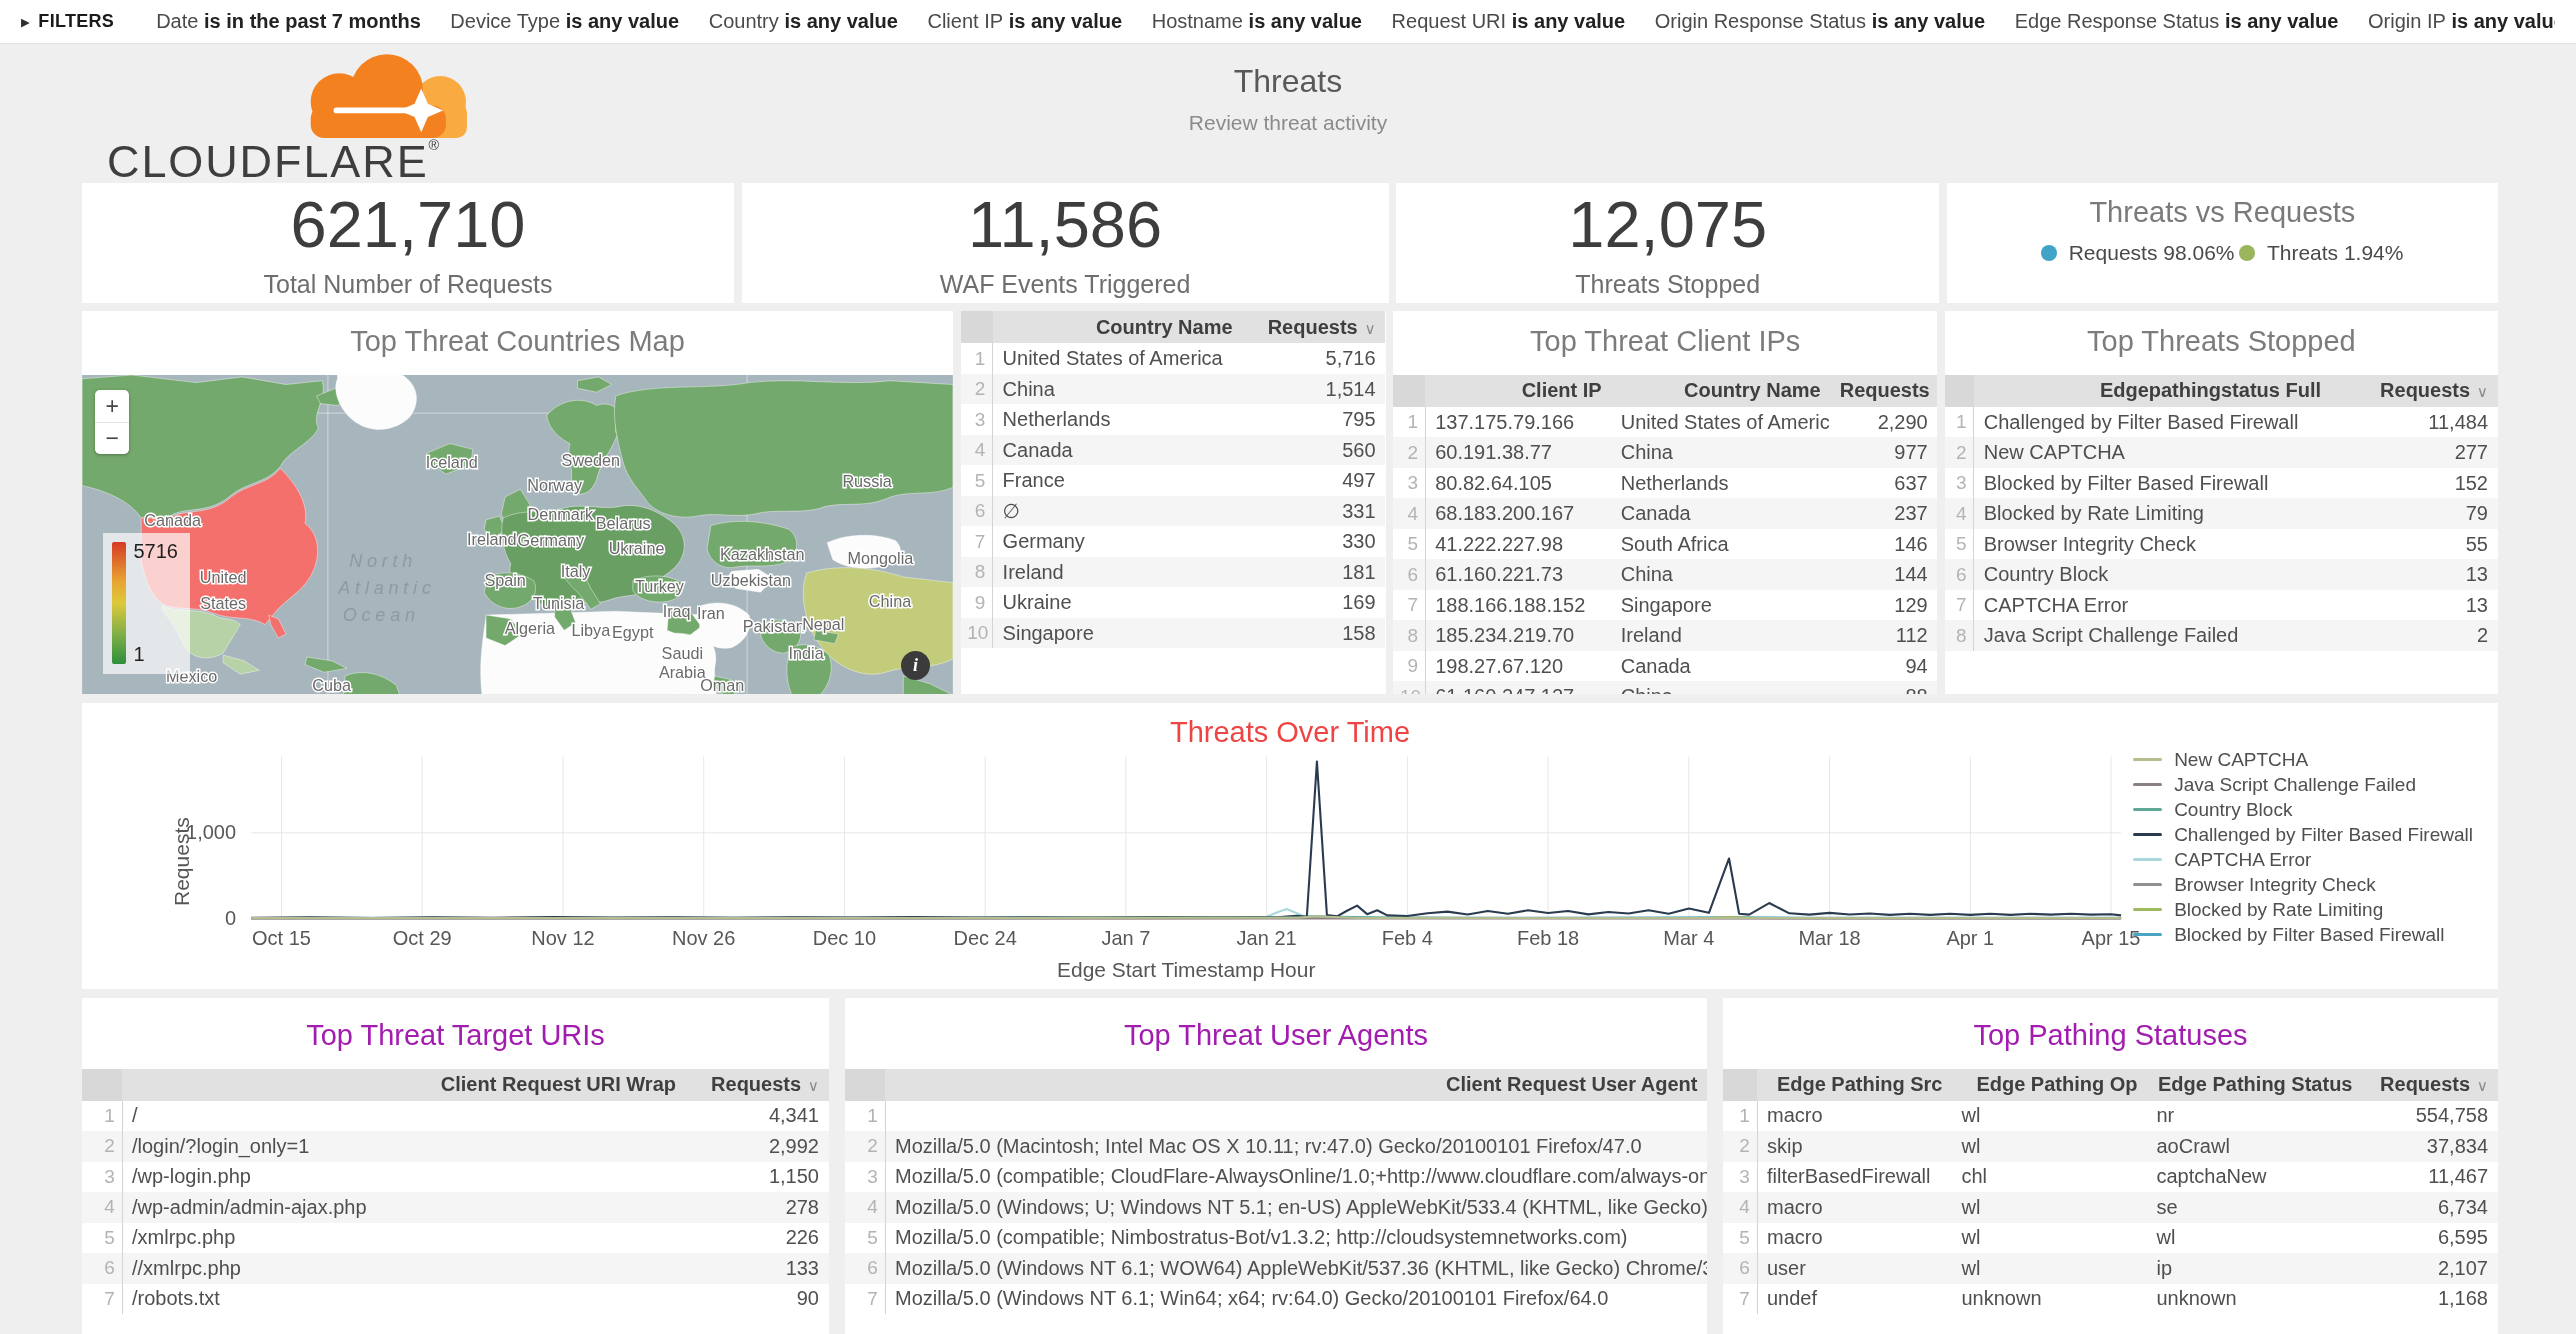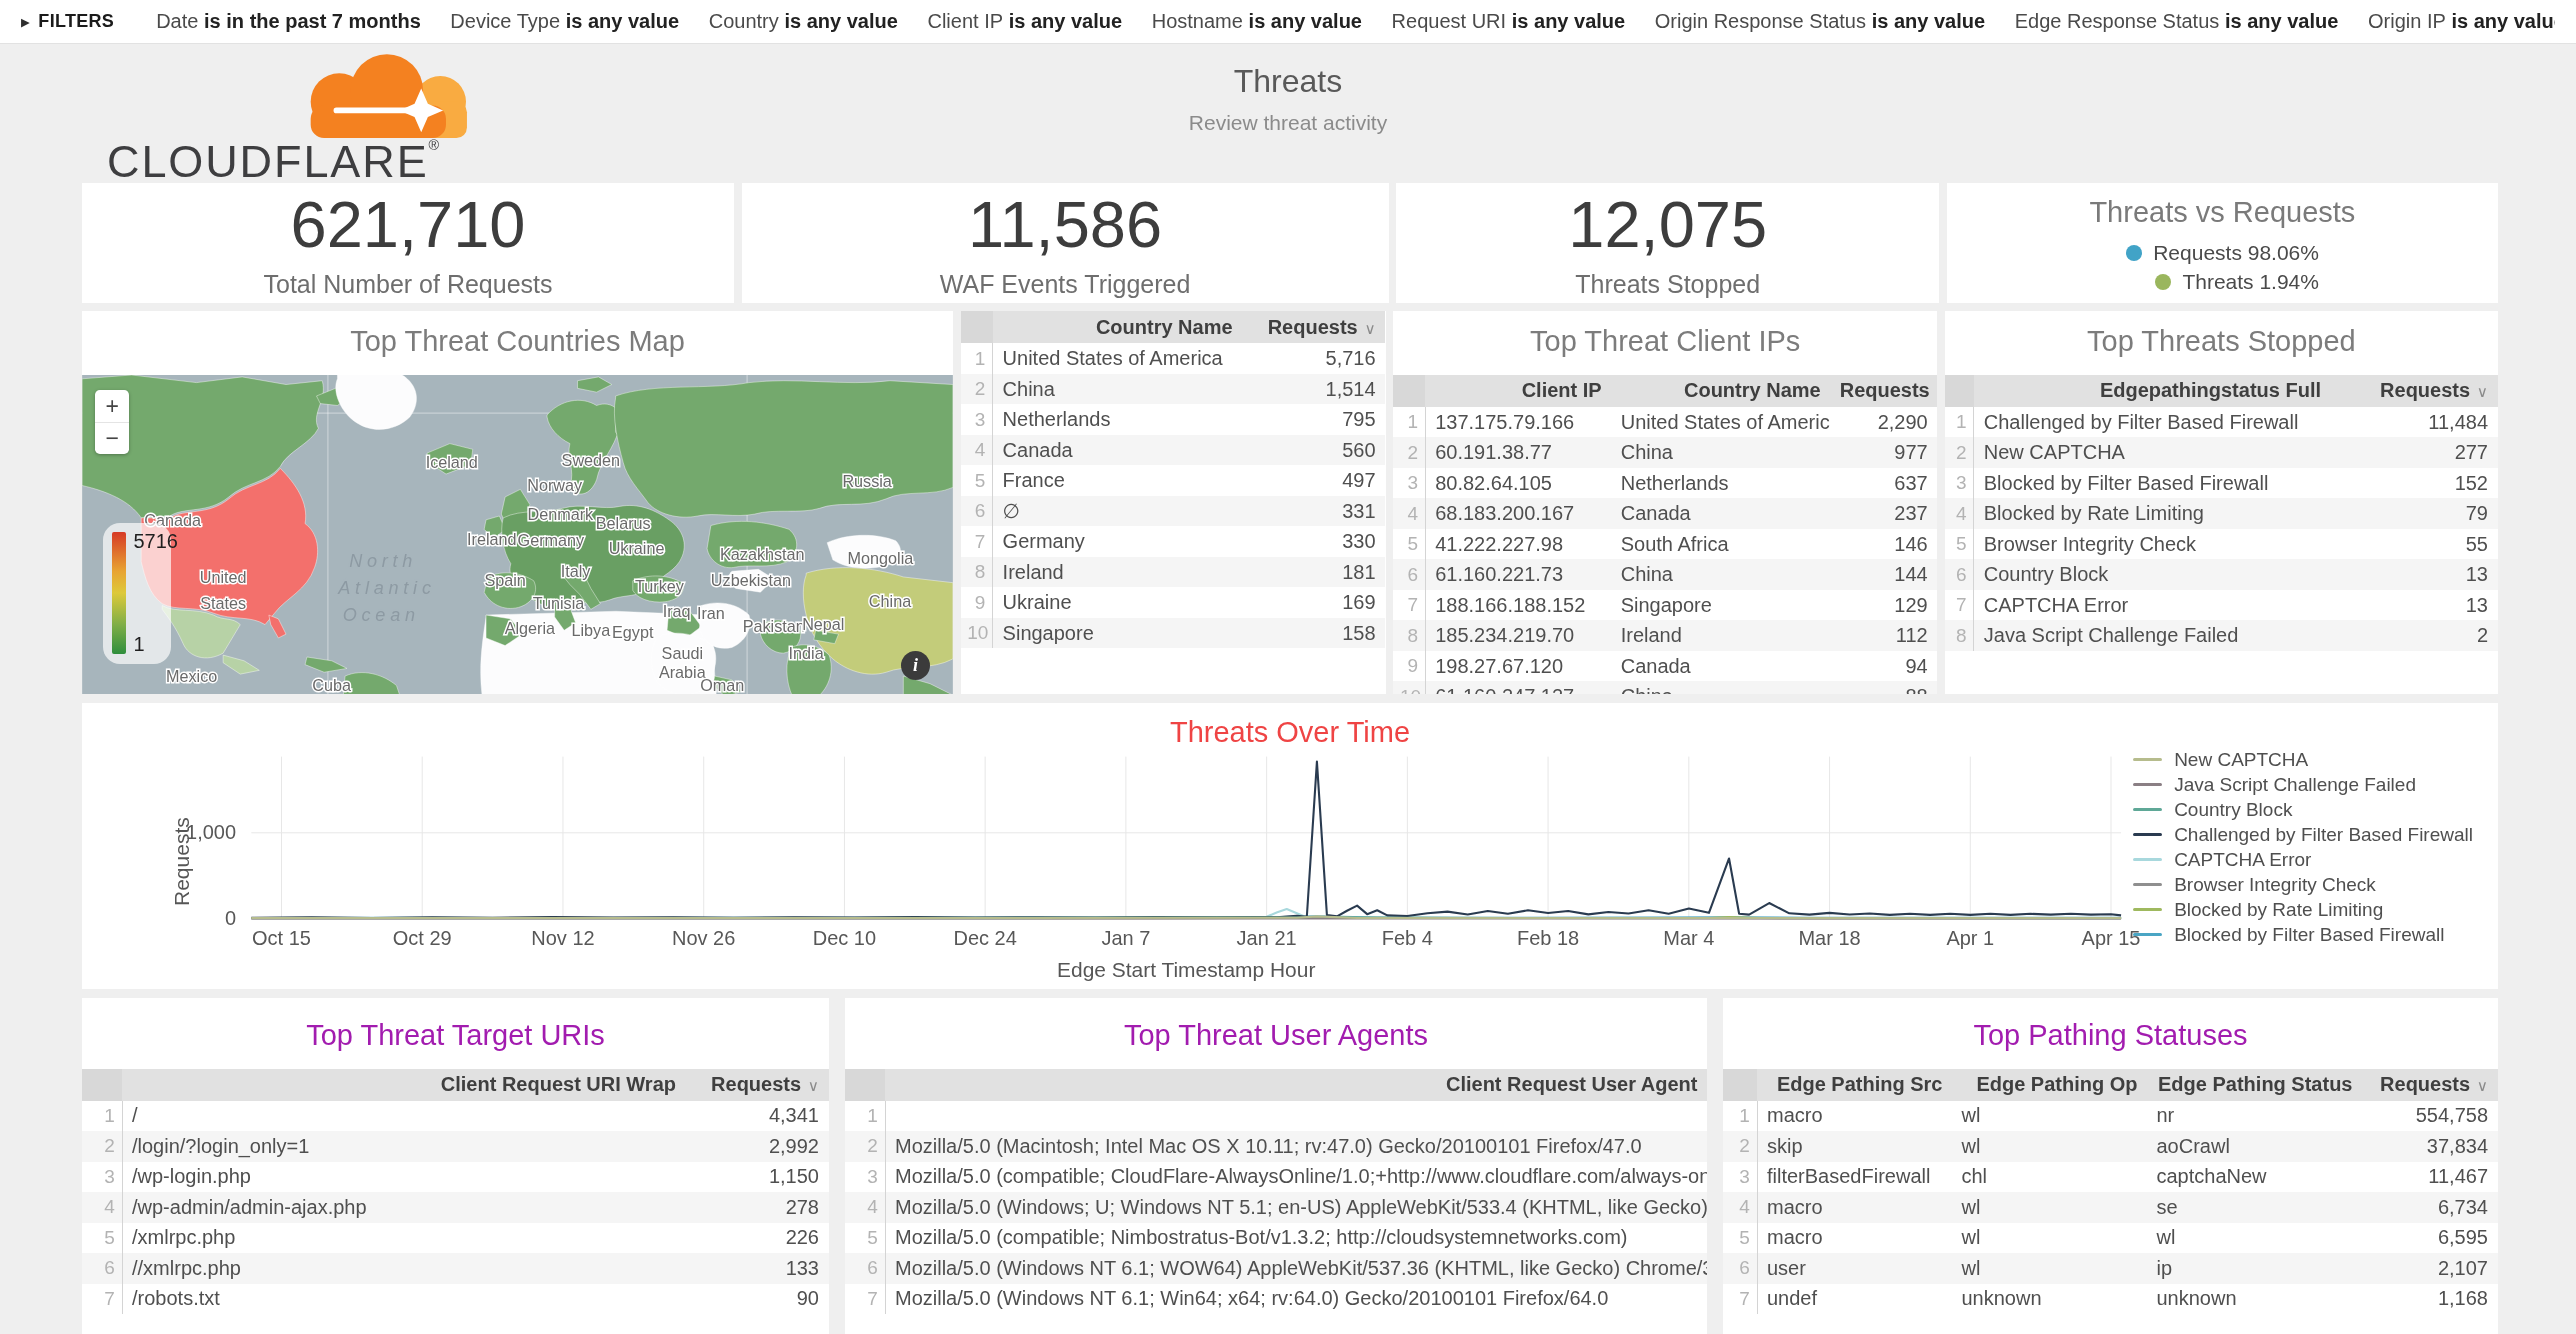--- a/index.html
+++ b/index.html
@@ -23,21 +23,21 @@
   .page-title-wrap{position:absolute;left:0;right:0;top:19px;text-align:center}
   .page-title{font-size:32px;color:#595959}
   .page-subtitle{font-size:21px;color:#8b8b8b;margin-top:11.4px}
   
   .tile{background:#fff;overflow:hidden;position:relative}
   .stats-row{display:flex;gap:7.6px;margin:1.9px 78px 0 82px;height:120px}
   .stat-tile{display:flex;flex-direction:column;align-items:center;justify-content:center}
   .stat-value{font-size:65px;color:#3d3d3d}
   .stat-label{font-size:25px;color:#6e6e6e;margin-top:7.6px}
   .tvr-title{font-size:29px;color:#7a7a7a;text-align:center;margin:13.3px 0 11.4px}
-  .tvr-legend{display:flex;flex-direction:column;gap:5px;align-items:flex-end;width:fit-content;margin:0 auto}
+  .tvr-legend{display:flex;flex-direction:row;gap:5px;align-items:flex-end;width:fit-content;margin:0 auto}
   .tvr-item{display:flex;align-items:center;gap:11.4px;font-size:21px;color:#4a4a4a}
   .tvr-dot{width:16px;height:16px;border-radius:50%}
   .row2{display:flex;gap:7.6px;margin:8.6px 78px 0 82px;height:383px}
   .row3{display:flex;gap:16px;margin:8.6px 78px 0 82px;height:339px}
   .tile-title{font-size:29px;color:#7c7c7c;text-align:center;padding:13.3px 0 17px}
   .tile-title2{font-size:29px;color:#a21caf;text-align:center;padding:21px 0 17px}
   
   table{border-collapse:collapse;width:100%;table-layout:fixed;font-size:20px;color:#4f4f4f}
   thead th{background:#e1e1e1;font-weight:bold;color:#3f3f3f;height:32px;padding:0 9.5px;
     text-align:right;overflow:hidden;white-space:nowrap;cursor:pointer}
@@ -55,22 +55,22 @@
   .cpath{stroke:#fff;stroke-width:.8;stroke-opacity:.55}
   .grat{stroke:#fff;stroke-opacity:.5;stroke-width:1}
   .mlb{font-size:17px;fill:#6a6a6a;stroke:#fff;stroke-width:3px;paint-order:stroke;
     text-anchor:middle;font-family:"Liberation Sans",sans-serif}
   .mlb.ocean{font-style:italic;font-size:19px;letter-spacing:5px;fill:#8d9aa3;stroke:#a7b5bc}
   .map-zoom{position:absolute;top:15.3px;left:13.3px;width:34px;background:#fff;border-radius:4.8px;
     box-shadow:0 1px 3.8px rgba(0,0,0,.3);overflow:hidden}
   .mz-btn{height:32px;display:flex;align-items:center;justify-content:center;font-size:23px;
     color:#444;cursor:pointer}
   .mz-btn+.mz-btn{border-top:1px solid #e4e4e4}
-  .map-legend{position:absolute;left:21px;top:148px;width:68px;height:141px;
-    background:rgba(255,255,255,.68);border-radius:17px}
+  .map-legend{position:absolute;left:21px;top:158px;width:87px;height:141px;
+    background:rgba(255,255,255,.68);border-radius:0}
   .ml-bar{position:absolute;left:8.6px;top:9.5px;width:14.3px;height:122px;border-radius:1.9px;
     background:linear-gradient(#d63a26,#e8a332 32%,#ddc93a 50%,#7fae47 76%,#2e8e3c)}
   .ml-max{position:absolute;left:30.5px;top:7.6px;font-size:20px;color:#1f1f1f}
   .ml-min{position:absolute;left:30.5px;bottom:7.6px;font-size:20px;color:#1f1f1f}
   .map-info{position:absolute;right:23px;bottom:17px;width:29px;height:29px;border-radius:50%;
     background:#3b3b3b;color:#fff;display:flex;align-items:center;justify-content:center;
     font-size:18px;font-weight:bold;font-style:italic;font-family:"Liberation Serif",serif;cursor:pointer}
   
   .chart-tile{margin:8.6px 78px 0 82px;height:286px}
   .chart-title{font-size:29px;color:#ef4444;text-align:center;padding-top:13.3px;height:46px}

